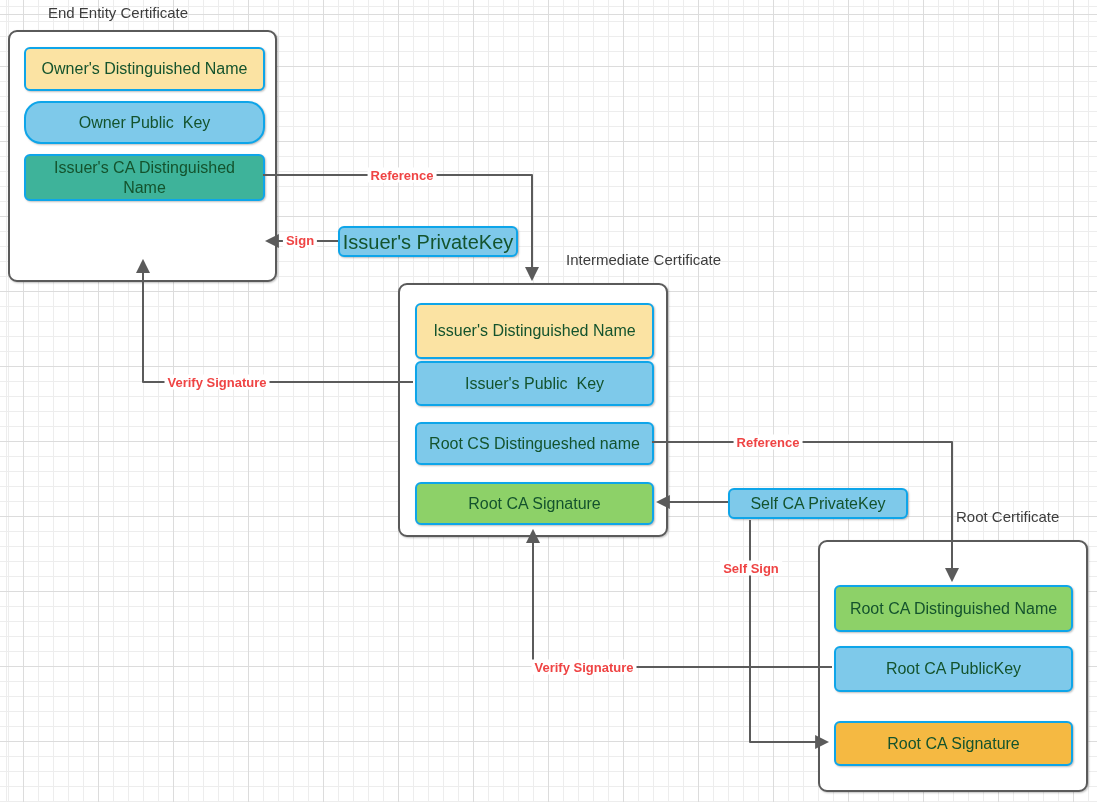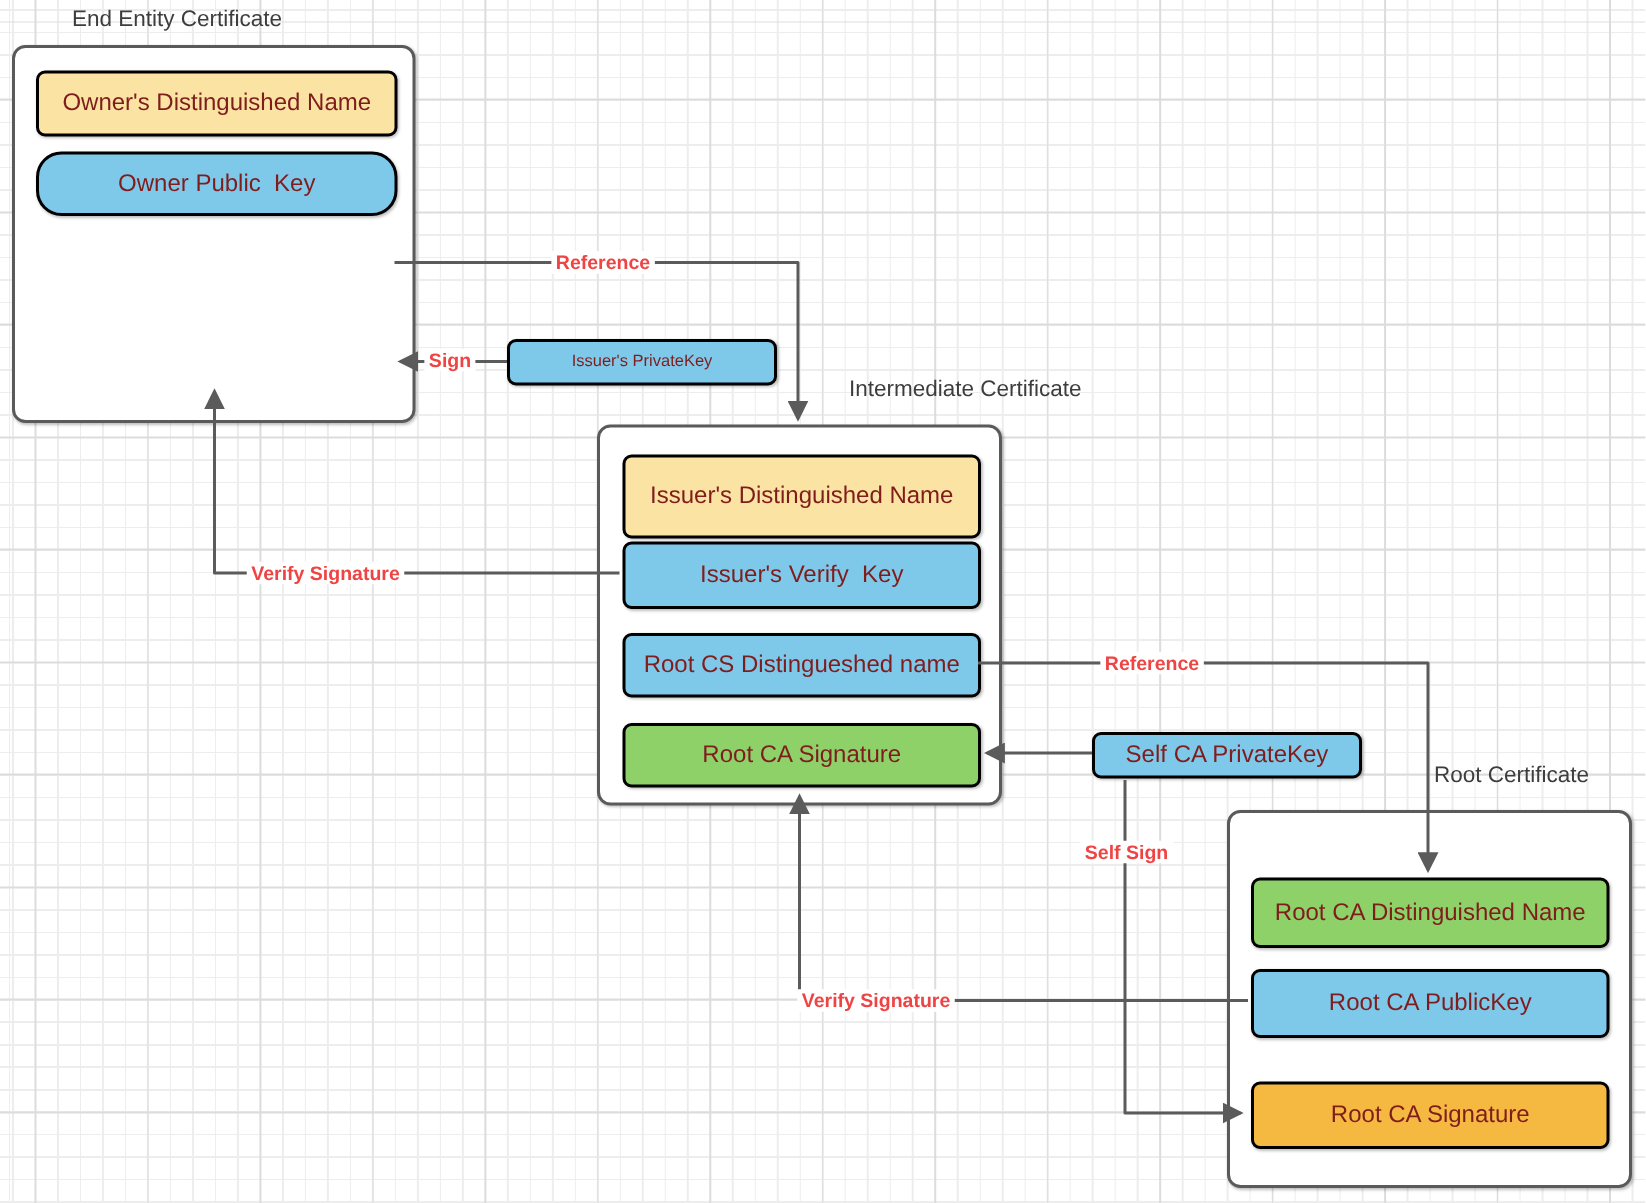--- a/index.html
+++ b/index.html
@@ -19,26 +19,26 @@
   .container {
     position:absolute;
     background:#ffffff;
     border:2px solid #5a5a5a;
     border-radius:9px;
     box-sizing:border-box;
     box-shadow:1px 1px 2px rgba(0,0,0,0.25);
   }
   .fieldbox {
     position:absolute;
-    border:2px solid #000000;
+    border:2px solid #0ea5e9;
     border-radius:6px;
     box-sizing:border-box;
     display:flex; align-items:center; justify-content:center;
     text-align:center;
-    font-size:16px; color:#7f1d1d;
+    font-size:16px; color:#14532d;
     white-space:pre-wrap;
     line-height:1.2;
     box-shadow:1px 1px 2px rgba(0,0,0,0.25);
   }
   .group-title {
     position:absolute;
     font-size:15px; color:#3d3d3d;
     white-space:nowrap;
   }
   .conn-label {
@@ -76,21 +76,21 @@
   .int-f2 { left:15px;  top:137px; width:239px; height:43px; }
   .int-f3 { left:15px;  top:197px; width:239px; height:43px; }
   .t-int  { left:566px; top:251px; }
   
   .c-root { left:818px; top:540px; width:270px; height:252px; }
   .rt-f0  { left:14px;  top:43px;  width:239px; height:47px; }
   .rt-f1  { left:14px;  top:104px; width:239px; height:46px; }
   .rt-f2  { left:14px;  top:179px; width:239px; height:45px; }
   .t-root { left:956px; top:508px; }
   
-  .b-ipk  { left:338px; top:226px; width:180px; height:31px; font-size:11px; }
+  .b-ipk  { left:338px; top:226px; width:180px; height:31px; font-size:20px; }
   .b-rpk  { left:728px; top:488px; width:180px; height:31px; font-size:16px; }
   
   .l-ref1 { left:402px; top:175px; }
   .l-sign { left:300px; top:240px; }
   .l-vs1  { left:217px; top:382px; }
   .l-ref2 { left:768px; top:442px; }
   .l-self { left:751px; top:568px; }
   .l-vs2  { left:584px; top:667px; }
 </style>
 </head>
@@ -113,25 +113,27 @@
     <path class="wire" d="M832,667 H533 V531" marker-end="url(#arrow)" style="stroke: rgb(91, 91, 91);"></path>
   </svg>
 
   <div class="group-title t-ee">End Entity Certificate</div>
   <div class="group-title t-int">Intermediate Certificate</div>
   <div class="group-title t-root">Root Certificate</div>
 
   <div class="container c-ee">
     <div class="fieldbox ee-f0" style="background-color: rgb(251, 227, 163);">Owner's Distinguished Name</div>
     <div class="fieldbox ee-f1" style="background-color: rgb(126, 201, 234);">Owner Public  Key</div>
+    <div class="fieldbox ee-f2" style="background-color: rgb(62, 179, 154);">Issuer's CA Distinguished
+Name</div>
   </div>
 
   <div class="container c-int">
     <div class="fieldbox int-f0" style="background-color: rgb(251, 227, 163);">Issuer's Distinguished Name</div>
-    <div class="fieldbox int-f1" style="background-color: rgb(126, 201, 234);">Issuer's Verify  Key</div>
+    <div class="fieldbox int-f1" style="background-color: rgb(126, 201, 234);">Issuer's Public  Key</div>
     <div class="fieldbox int-f2" style="background-color: rgb(126, 201, 234);">Root CS Distingueshed name</div>
     <div class="fieldbox int-f3" style="background-color: rgb(141, 209, 104);">Root CA Signature</div>
   </div>
 
   <div class="container c-root">
     <div class="fieldbox rt-f1" style="background-color: rgb(126, 201, 234);">Root CA PublicKey</div>
     <div class="fieldbox rt-f0" style="background-color: rgb(141, 209, 104);">Root CA Distinguished Name</div>
     <div class="fieldbox rt-f2" style="background-color: rgb(245, 185, 66);">Root CA Signature</div>
   </div>
 

